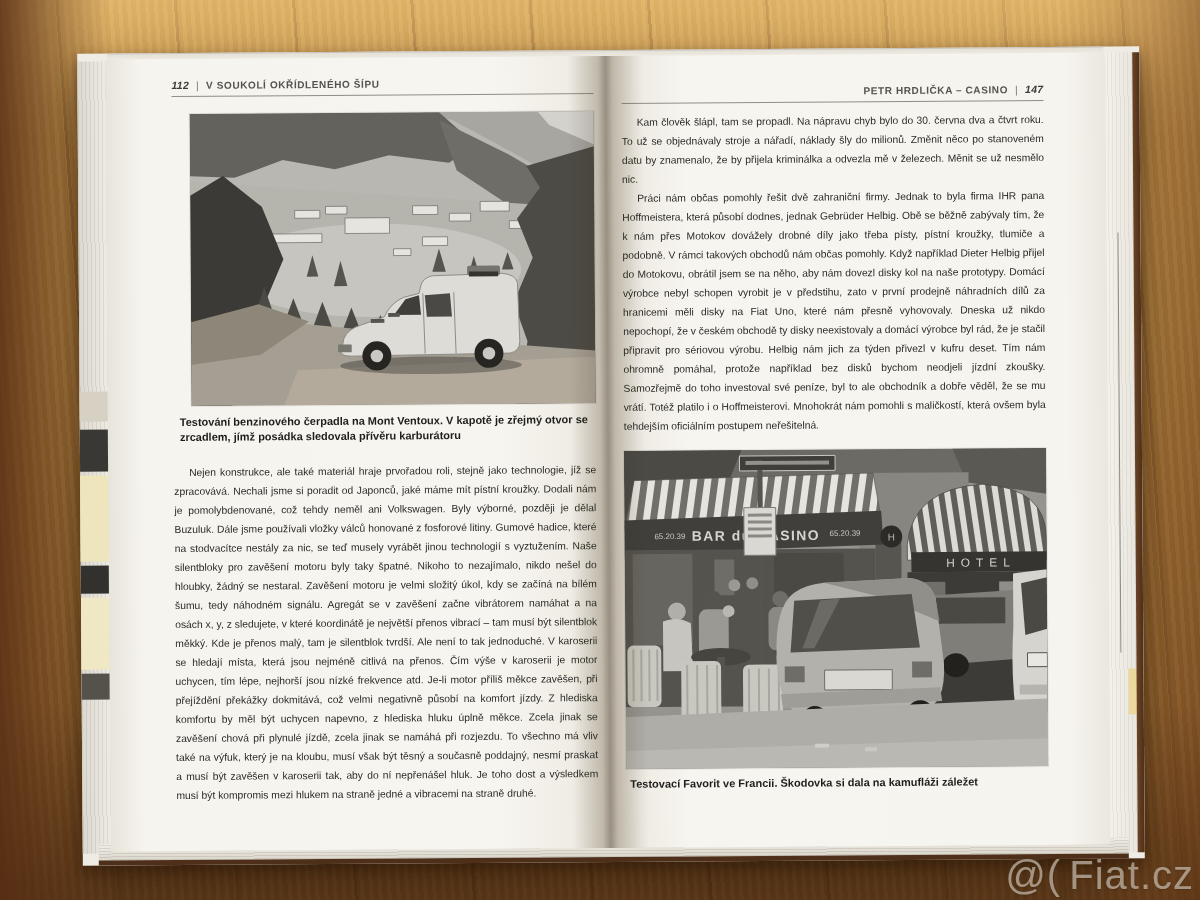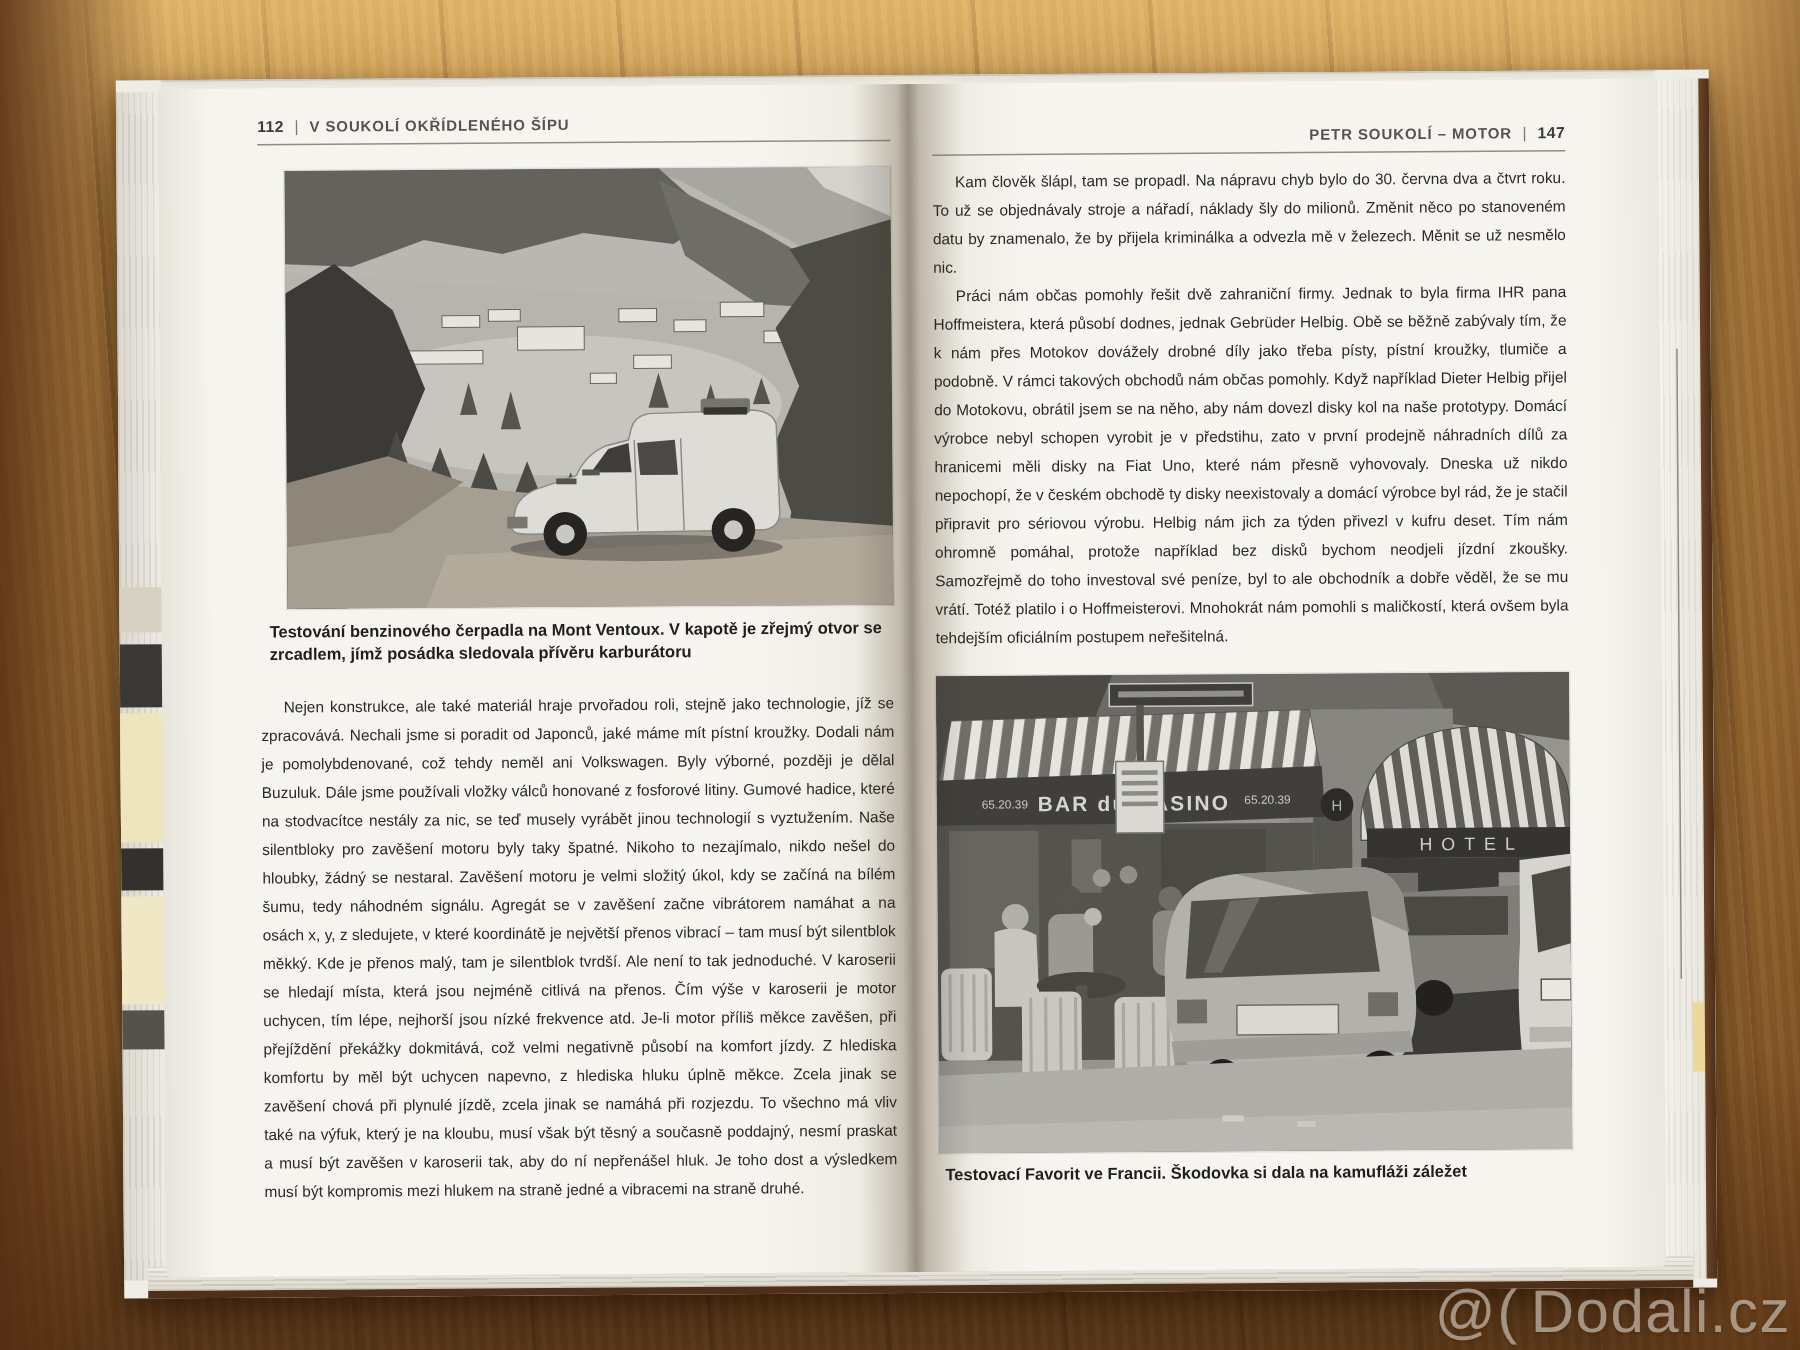--- a/index.html
+++ b/index.html
@@ -47,21 +47,21 @@
   .page{flex:1;position:relative;overflow:hidden;}
   .page.left{
     background:linear-gradient(90deg,#e7e4db 0%, #f6f4ee 7%, #f7f5f0 78%, #efece4 93%, #ded8cb 100%);
     border-radius:3px 0 0 3px;
     padding:20px 12px 0 66px; box-sizing:border-box;}
   .page.right{
     background:linear-gradient(90deg,#ddd6c8 0%, #eeebe3 6%, #f7f5f0 16%, #f6f4ee 92%, #eae7df 100%);
     border-radius:0 3px 3px 0;
     padding:30px 62px 0 16px; box-sizing:border-box;}
   .runhead{display:flex;align-items:baseline;gap:7px;font-size:10.5px;color:#4b4a47;letter-spacing:0.3px;}
-  .runhead .num{font-weight:700;color:#3d3c39;}
+  .runhead .num{font-weight:700;color:#3d3c39;font-style:italic;}
   .runhead .sep{color:#7a7874;}
   .runhead .title{font-weight:700;color:#55534f;letter-spacing:0.6px;font-size:10px;}
   .runhead.rightside{justify-content:flex-end;}
   .runrule{border-bottom:1.5px solid #8f8d86;margin-top:5px;}
   .photo{display:block;background:#b8b7b2;outline:1px solid rgba(0,0,0,0.08);}
   .caption{font-weight:700;font-size:11px;line-height:1.4;color:#1f1e1c;}
   .bodytext{text-align:justify;font-size:10.3px;line-height:19px;color:#2b2a27;margin:0;text-indent:15px;}
   .page.left .photo{width:404px;height:292px;margin:17px 0 0 18px;}
   .page.left .caption{margin:9px 0 0 6px;width:412px;}
   .page.left .bodytext{margin-top:17px;}
@@ -176,21 +176,21 @@
             <circle cx="308" cy="248" r="6.5" fill="#c9c8c2"></circle>
         </g>
       </svg>
 
       <div class="caption">Testování benzinového čerpadla na Mont Ventoux. V kapotě je zřejmý otvor se zrcadlem, jímž posádka sledovala přívěru karburátoru</div>
       <p class="bodytext">Nejen konstrukce, ale také materiál hraje prvořadou roli, stejně jako technologie, jíž se zpracovává. Nechali jsme si poradit od Japonců, jaké máme mít pístní kroužky. Dodali nám je pomolybdenované, což tehdy neměl ani Volkswagen. Byly výborné, později je dělal Buzuluk. Dále jsme používali vložky válců honované z fosforové litiny. Gumové hadice, které na stodvacítce nestály za nic, se teď musely vyrábět jinou technologií s vyztužením. Naše silentbloky pro zavěšení motoru byly taky špatné. Nikoho to nezajímalo, nikdo nešel do hloubky, žádný se nestaral. Zavěšení motoru je velmi složitý úkol, kdy se začíná na bílém šumu, tedy náhodném signálu. Agregát se v zavěšení začne vibrátorem namáhat a na osách x, y, z sledujete, v které koordinátě je největší přenos vibrací – tam musí být silentblok měkký. Kde je přenos malý, tam je silentblok tvrdší. Ale není to tak jednoduché. V karoserii se hledají místa, která jsou nejméně citlivá na přenos. Čím výše v karoserii je motor uchycen, tím lépe, nejhorší jsou nízké frekvence atd. Je-li motor příliš měkce zavěšen, při přejíždění překážky dokmitává, což velmi negativně působí na komfort jízdy. Z hlediska komfortu by měl být uchycen napevno, z hlediska hluku úplně měkce. Zcela jinak se zavěšení chová při plynulé jízdě, zcela jinak se namáhá při rozjezdu. To všechno má vliv také na výfuk, který je na kloubu, musí však být těsný a současně poddajný, nesmí praskat a musí být zavěšen v karoserii tak, aby do ní nepřenášel hluk. Je toho dost a výsledkem musí být kompromis mezi hlukem na straně jedné a vibracemi na straně druhé.</p>
     </div>
 
     <div class="page right">
       <div class="runhead rightside">
-        <span class="title">PETR SOUKOLÍ – MOTOR</span>
+        <span class="title">PETR HRDLIČKA – CASINO</span>
         <span class="sep">|</span>
         <span class="num">147</span>
       </div>
       <div class="runrule"></div>
 
       <p class="bodytext">Kam člověk šlápl, tam se propadl. Na nápravu chyb bylo do 30. června dva a čtvrt roku. To už se objednávaly stroje a nářadí, náklady šly do milionů. Změnit něco po stanoveném datu by znamenalo, že by přijela kriminálka a odvezla mě v železech. Měnit se už nesmělo nic.</p>
       <p class="bodytext">Práci nám občas pomohly řešit dvě zahraniční firmy. Jednak to byla firma IHR pana Hoffmeistera, která působí dodnes, jednak Gebrüder Helbig. Obě se běžně zabývaly tím, že k nám přes Motokov dovážely drobné díly jako třeba písty, pístní kroužky, tlumiče a podobně. V rámci takových obchodů nám občas pomohly. Když například Dieter Helbig přijel do Motokovu, obrátil jsem se na něho, aby nám dovezl disky kol na naše prototypy. Domácí výrobce nebyl schopen vyrobit je v předstihu, zato v první prodejně náhradních dílů za hranicemi měli disky na Fiat Uno, které nám přesně vyhovovaly. Dneska už nikdo nepochopí, že v českém obchodě ty disky neexistovaly a domácí výrobce byl rád, že je stačil připravit pro sériovou výrobu. Helbig nám jich za týden přivezl v kufru deset. Tím nám ohromně pomáhal, protože například bez disků bychom neodjeli jízdní zkoušky. Samozřejmě do toho investoval své peníze, byl to ale obchodník a dobře věděl, že se mu vrátí. Totéž platilo i o Hoffmeisterovi. Mnohokrát nám pomohli s maličkostí, která ovšem byla tehdejším oficiálním postupem neřešitelná.</p>
 
       <svg class="photo" viewBox="0 0 424 320" preserveAspectRatio="none">
         <defs>
@@ -314,14 +314,14 @@
 
       <div class="caption">Testovací Favorit ve Francii. Škodovka si dala na kamufláži záležet</div>
     </div>
 
     <div class="gutter"></div>
   </div>
 </div>
 
 <div class="watermark">
   <span>@(</span>
-  <span>Dodali.cz</span>
+  <span>Fiat.cz</span>
 </div>
 
 </body></html>

